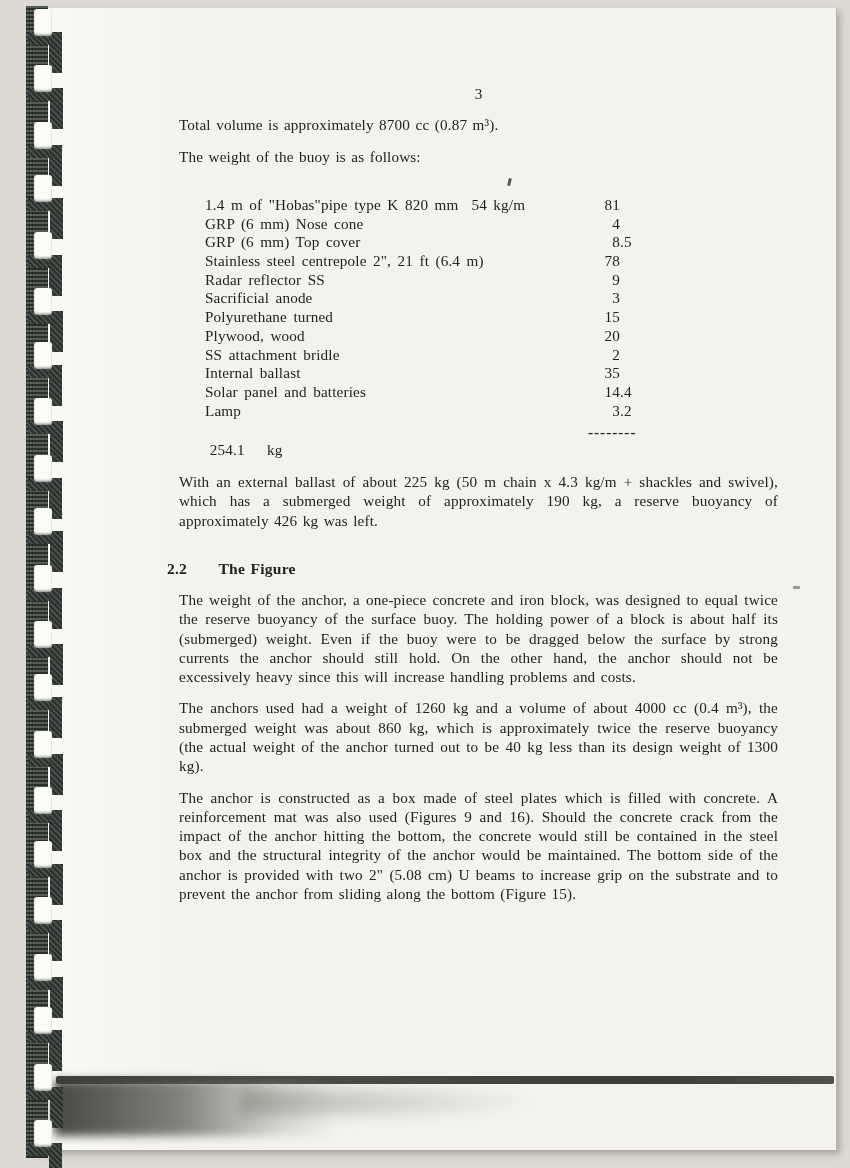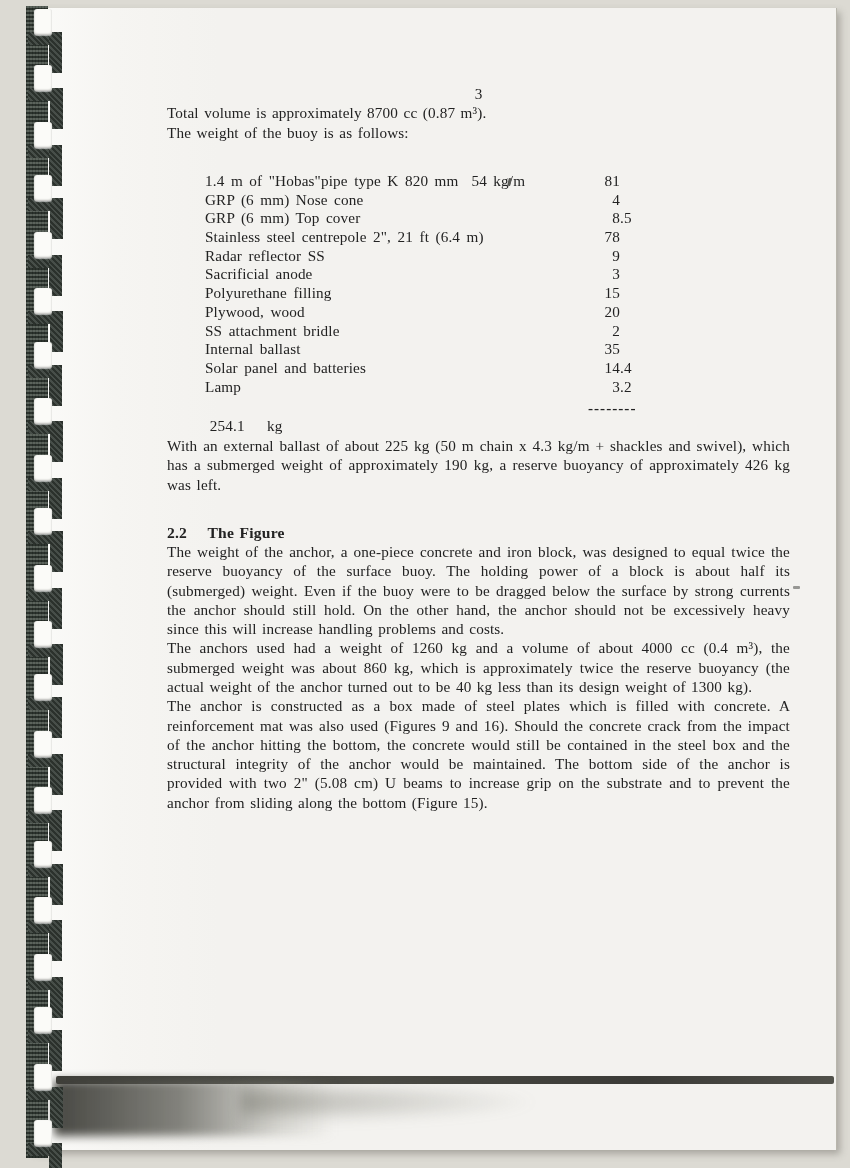--- a/index.html
+++ b/index.html
@@ -19,36 +19,36 @@
   .paper{
     position:absolute;left:30px;top:8px;width:806px;height:1142px;
     background:linear-gradient(to right,#fbfbf9 0px,#f6f5f2 85px,var(--paper) 190px,var(--paper) 100%);
     box-shadow:1px 0 0 #b8b6ac, 4px 4px 7px rgba(105,103,95,0.45);
   }
   .content{
     position:absolute;left:137px;top:0;width:623px;
     color:var(--ink);font-size:15.2px;line-height:19.3px;
     word-spacing:1.5px;letter-spacing:0.15px;
   }
-  .content p{margin:0;text-align:justify;}
+  .content p{margin:12px;text-align:justify;}
   .page-number{margin-top:76px;text-align:center;}
   .para-volume{margin-top:15px;}
   .para-intro{margin-top:16px;}
   .wtable{margin-top:30px;margin-left:38px;line-height:18.7px;word-spacing:2.5px;}
   .trow{display:flex;}
   .tlabel{width:387px;white-space:pre;}
   .tint{width:28px;text-align:right;}
   .tfrac{width:34px;}
   .tunit{}
   .sep-row{margin-top:3px;line-height:17px;}
   .sep{margin-left:383px;letter-spacing:1px;font-weight:bold;}
   .total-row{margin-top:1px;}
   .para-ballast{margin-top:32px;}
   .heading{margin:29px 0 0 0;font-size:15.6px;line-height:19px;font-weight:bold;letter-spacing:0.2px;}
-  .heading .sec-num{margin-right:15px;}
+  .heading .sec-num{margin-right:26px;}
   .para-a1{margin-top:31px;}
   .para-a2{margin-top:17px;}
   .para-a3{margin-top:26px;}
 
   
   .speck{position:absolute;background:#5a5a56;border-radius:1px;}
   .speck1{left:478px;top:170px;width:3px;height:8px;transform:rotate(12deg);}
   .speck2{left:763px;top:578px;width:7px;height:3px;opacity:.6;}
 
   
@@ -118,21 +118,21 @@
               <span class="tlabel">Radar reflector SS</span>
               <span class="tint">9</span>
               <span class="tfrac"></span>
             </div>
             <div class="trow">
               <span class="tlabel">Sacrificial anode</span>
               <span class="tint">3</span>
               <span class="tfrac"></span>
             </div>
             <div class="trow">
-              <span class="tlabel">Polyurethane filling</span>
+              <span class="tlabel">Polyurethane turned</span>
               <span class="tint">15</span>
               <span class="tfrac"></span>
             </div>
             <div class="trow">
               <span class="tlabel">Plywood, wood</span>
               <span class="tint">20</span>
               <span class="tfrac"></span>
             </div>
             <div class="trow">
               <span class="tlabel">SS attachment bridle</span>

